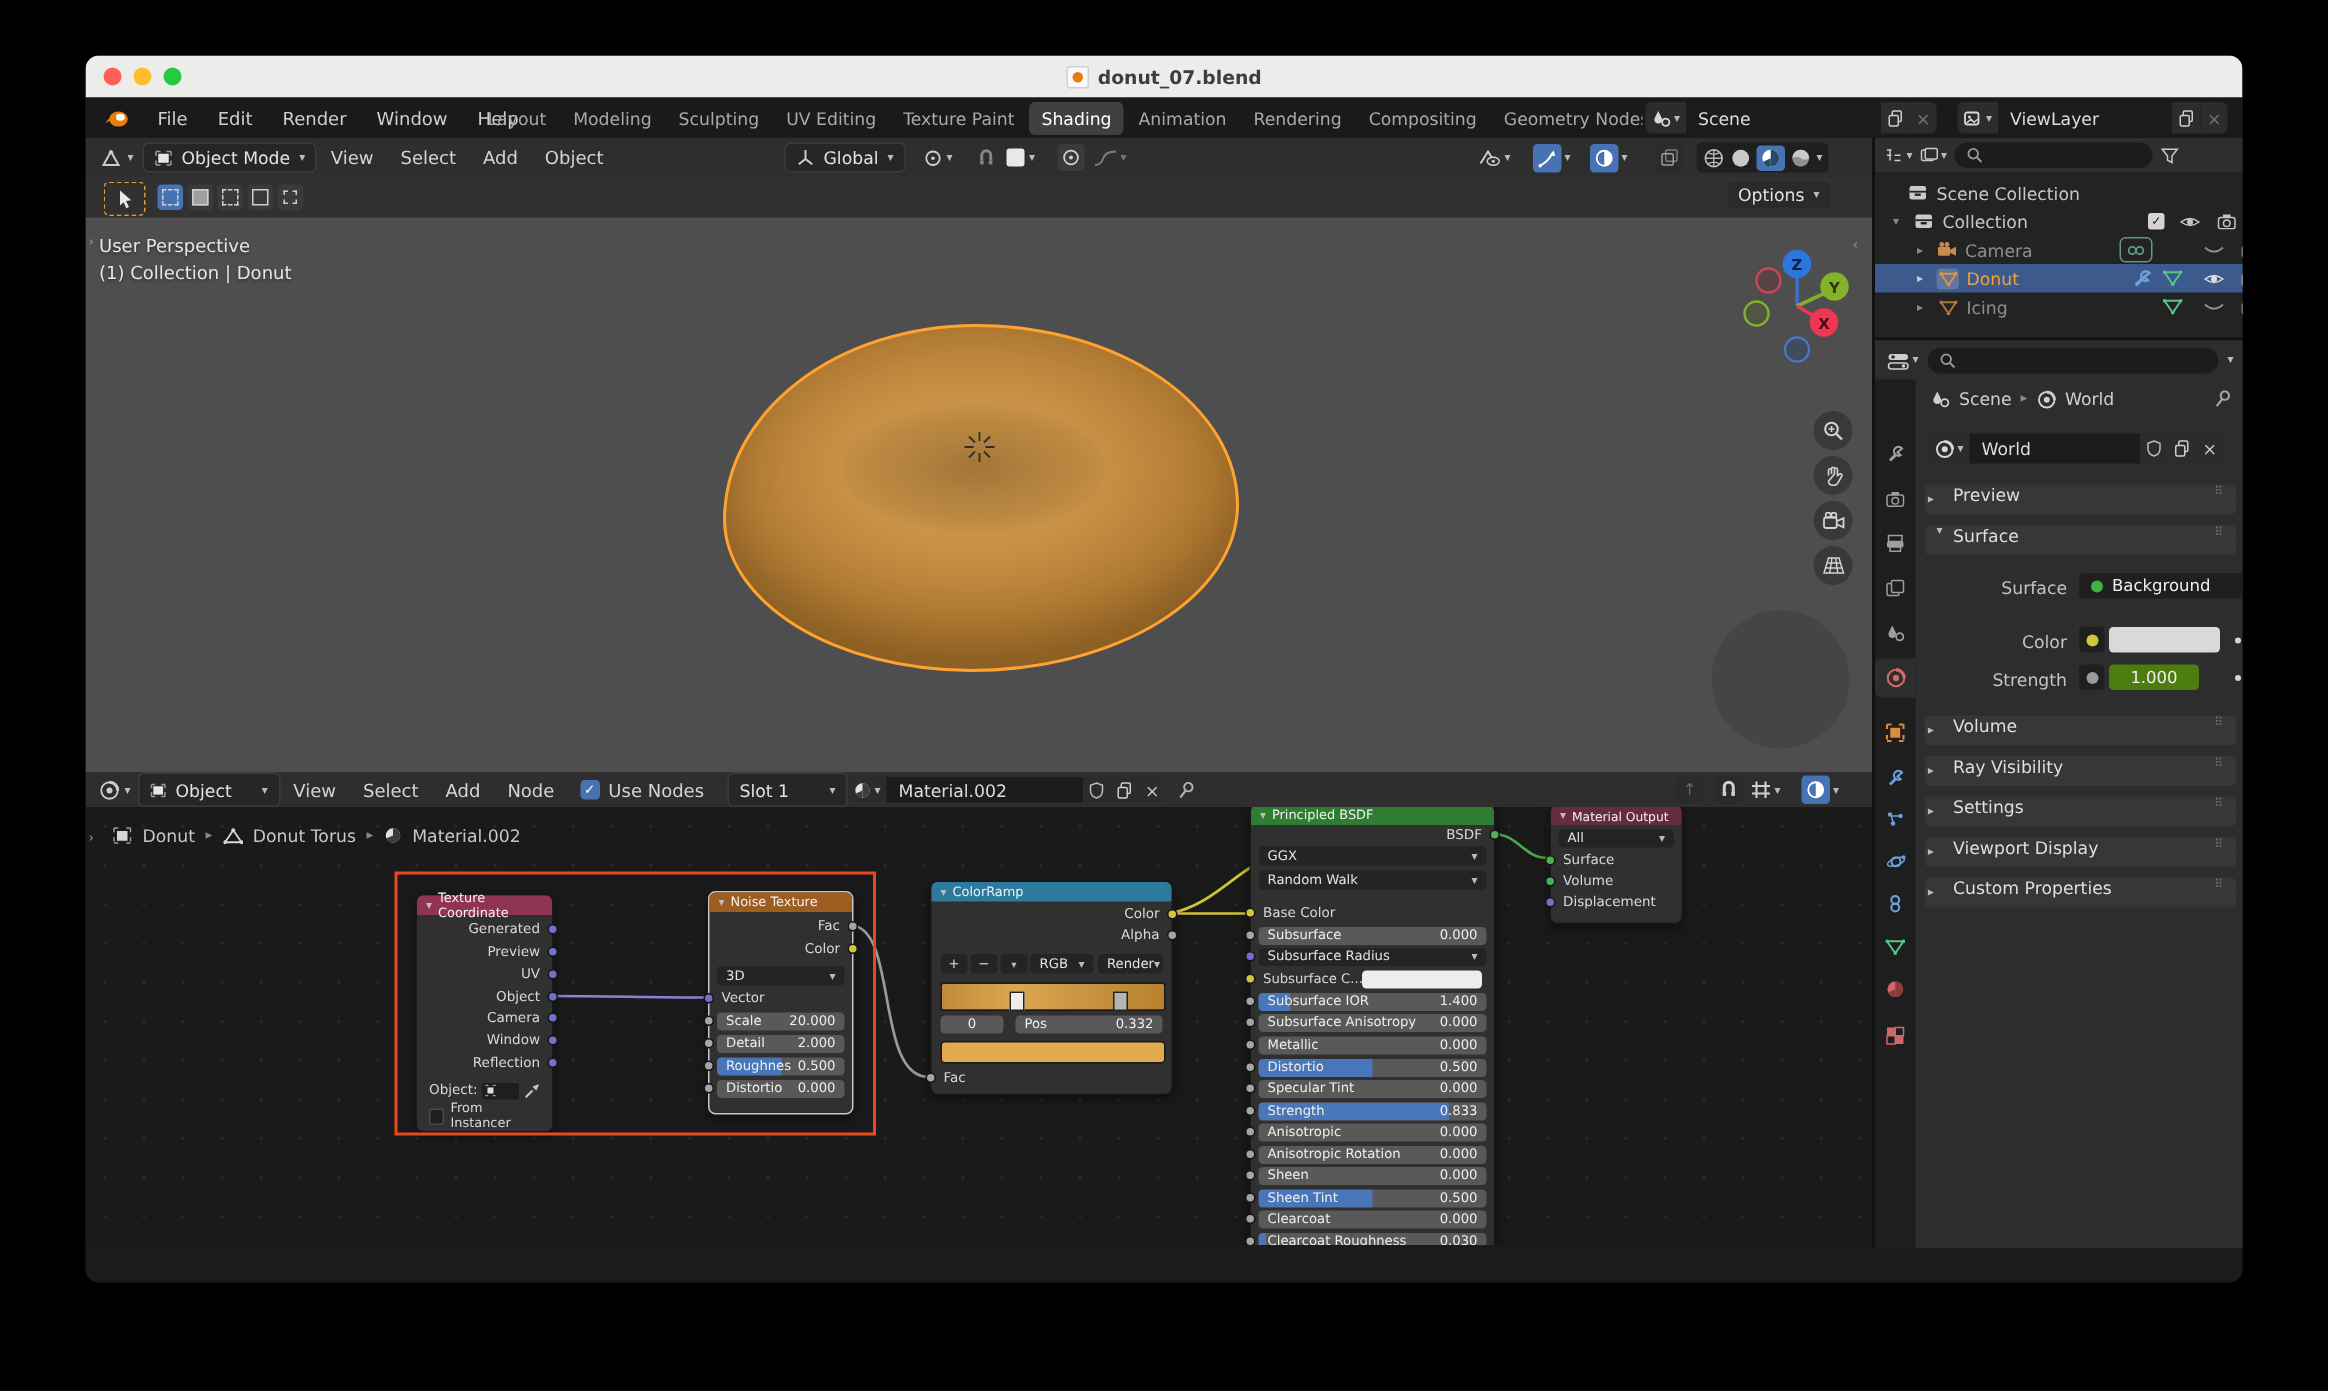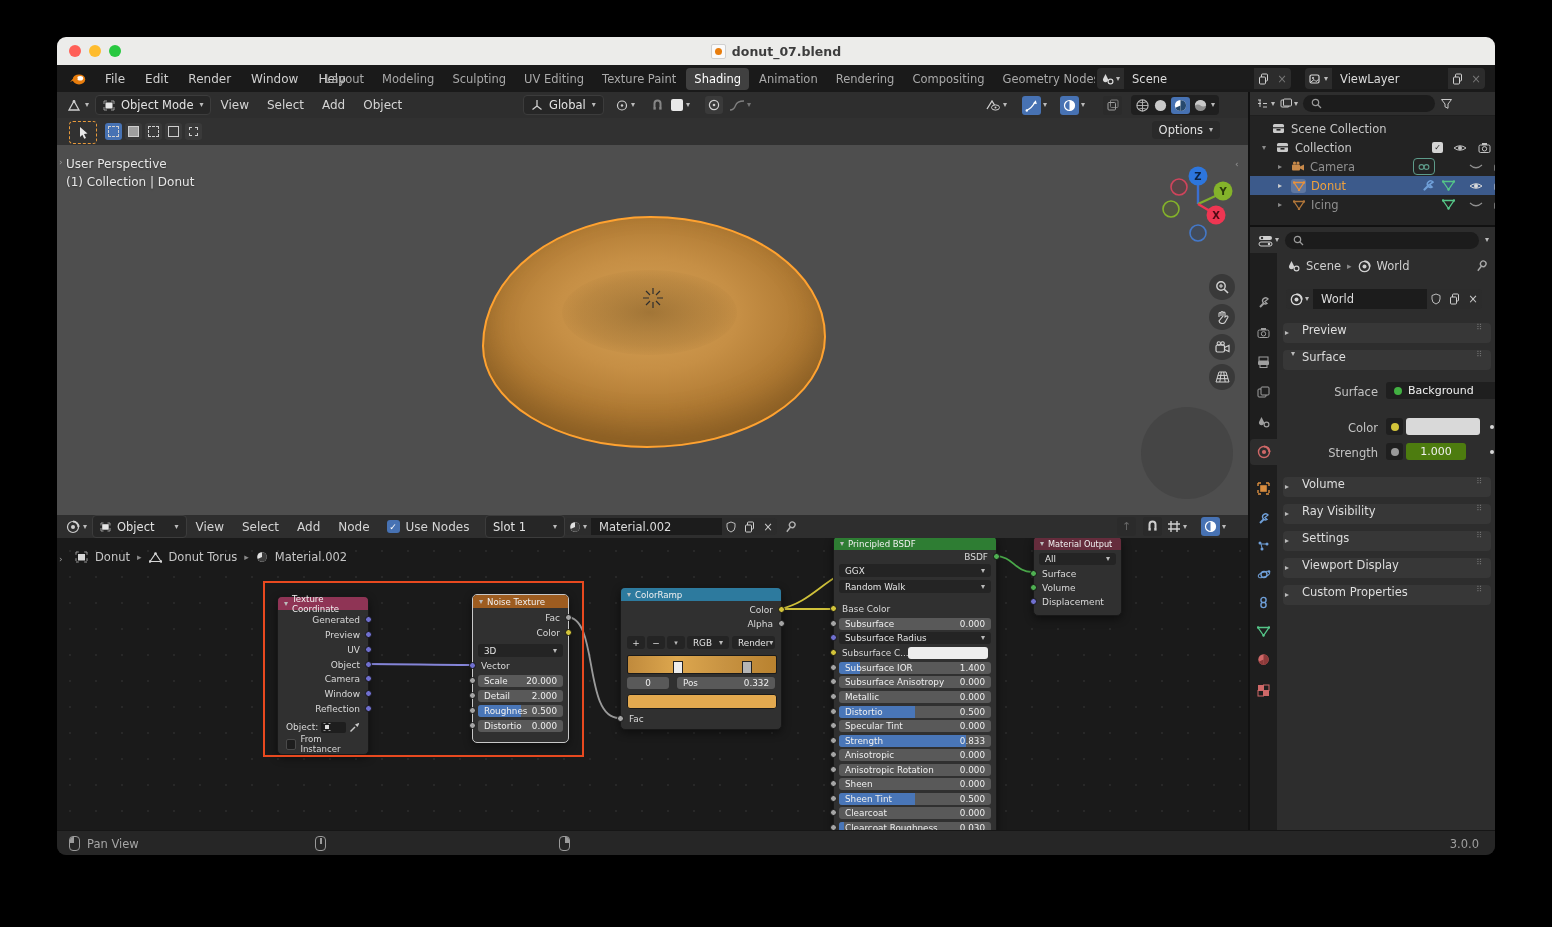--- a/index.html
+++ b/index.html
@@ -1095,29 +1095,14 @@
       <span>Viewport Display</span>
         <span class="grip">⠿</span>
     </div>
     <div class="panel" style="top:358px">
       <span class="caret" style="transform:rotate(-90deg)">▾</span>
       <span>Custom Properties</span>
         <span class="grip">⠿</span>
     </div>
   </div>
 
-  <div class="a statusbar">
-    <span style="display:flex;align-items:center;gap:7px;padding-left:12px">
-      <span class="mouseico">
-          <i style="left:0;top:0;width:4px;height:6px;border-radius:3px 0 0 0"></i>
-        </span>
-      <span>Pan View</span>
-    </span>
-    <span class="mouseico" style="position:absolute;left:258px">
-        <i style="left:3.5px;top:1px;width:2px;height:6px"></i>
-      </span>
-    <span class="mouseico" style="position:absolute;left:502px">
-        <i style="right:0;top:0;width:4px;height:6px;border-radius:0 3px 0 0"></i>
-      </span>
-    <span style="position:absolute;right:16px;color:#9f9f9f">3.0.0</span>
-  </div>
 
 </div>
 
 </body></html>

